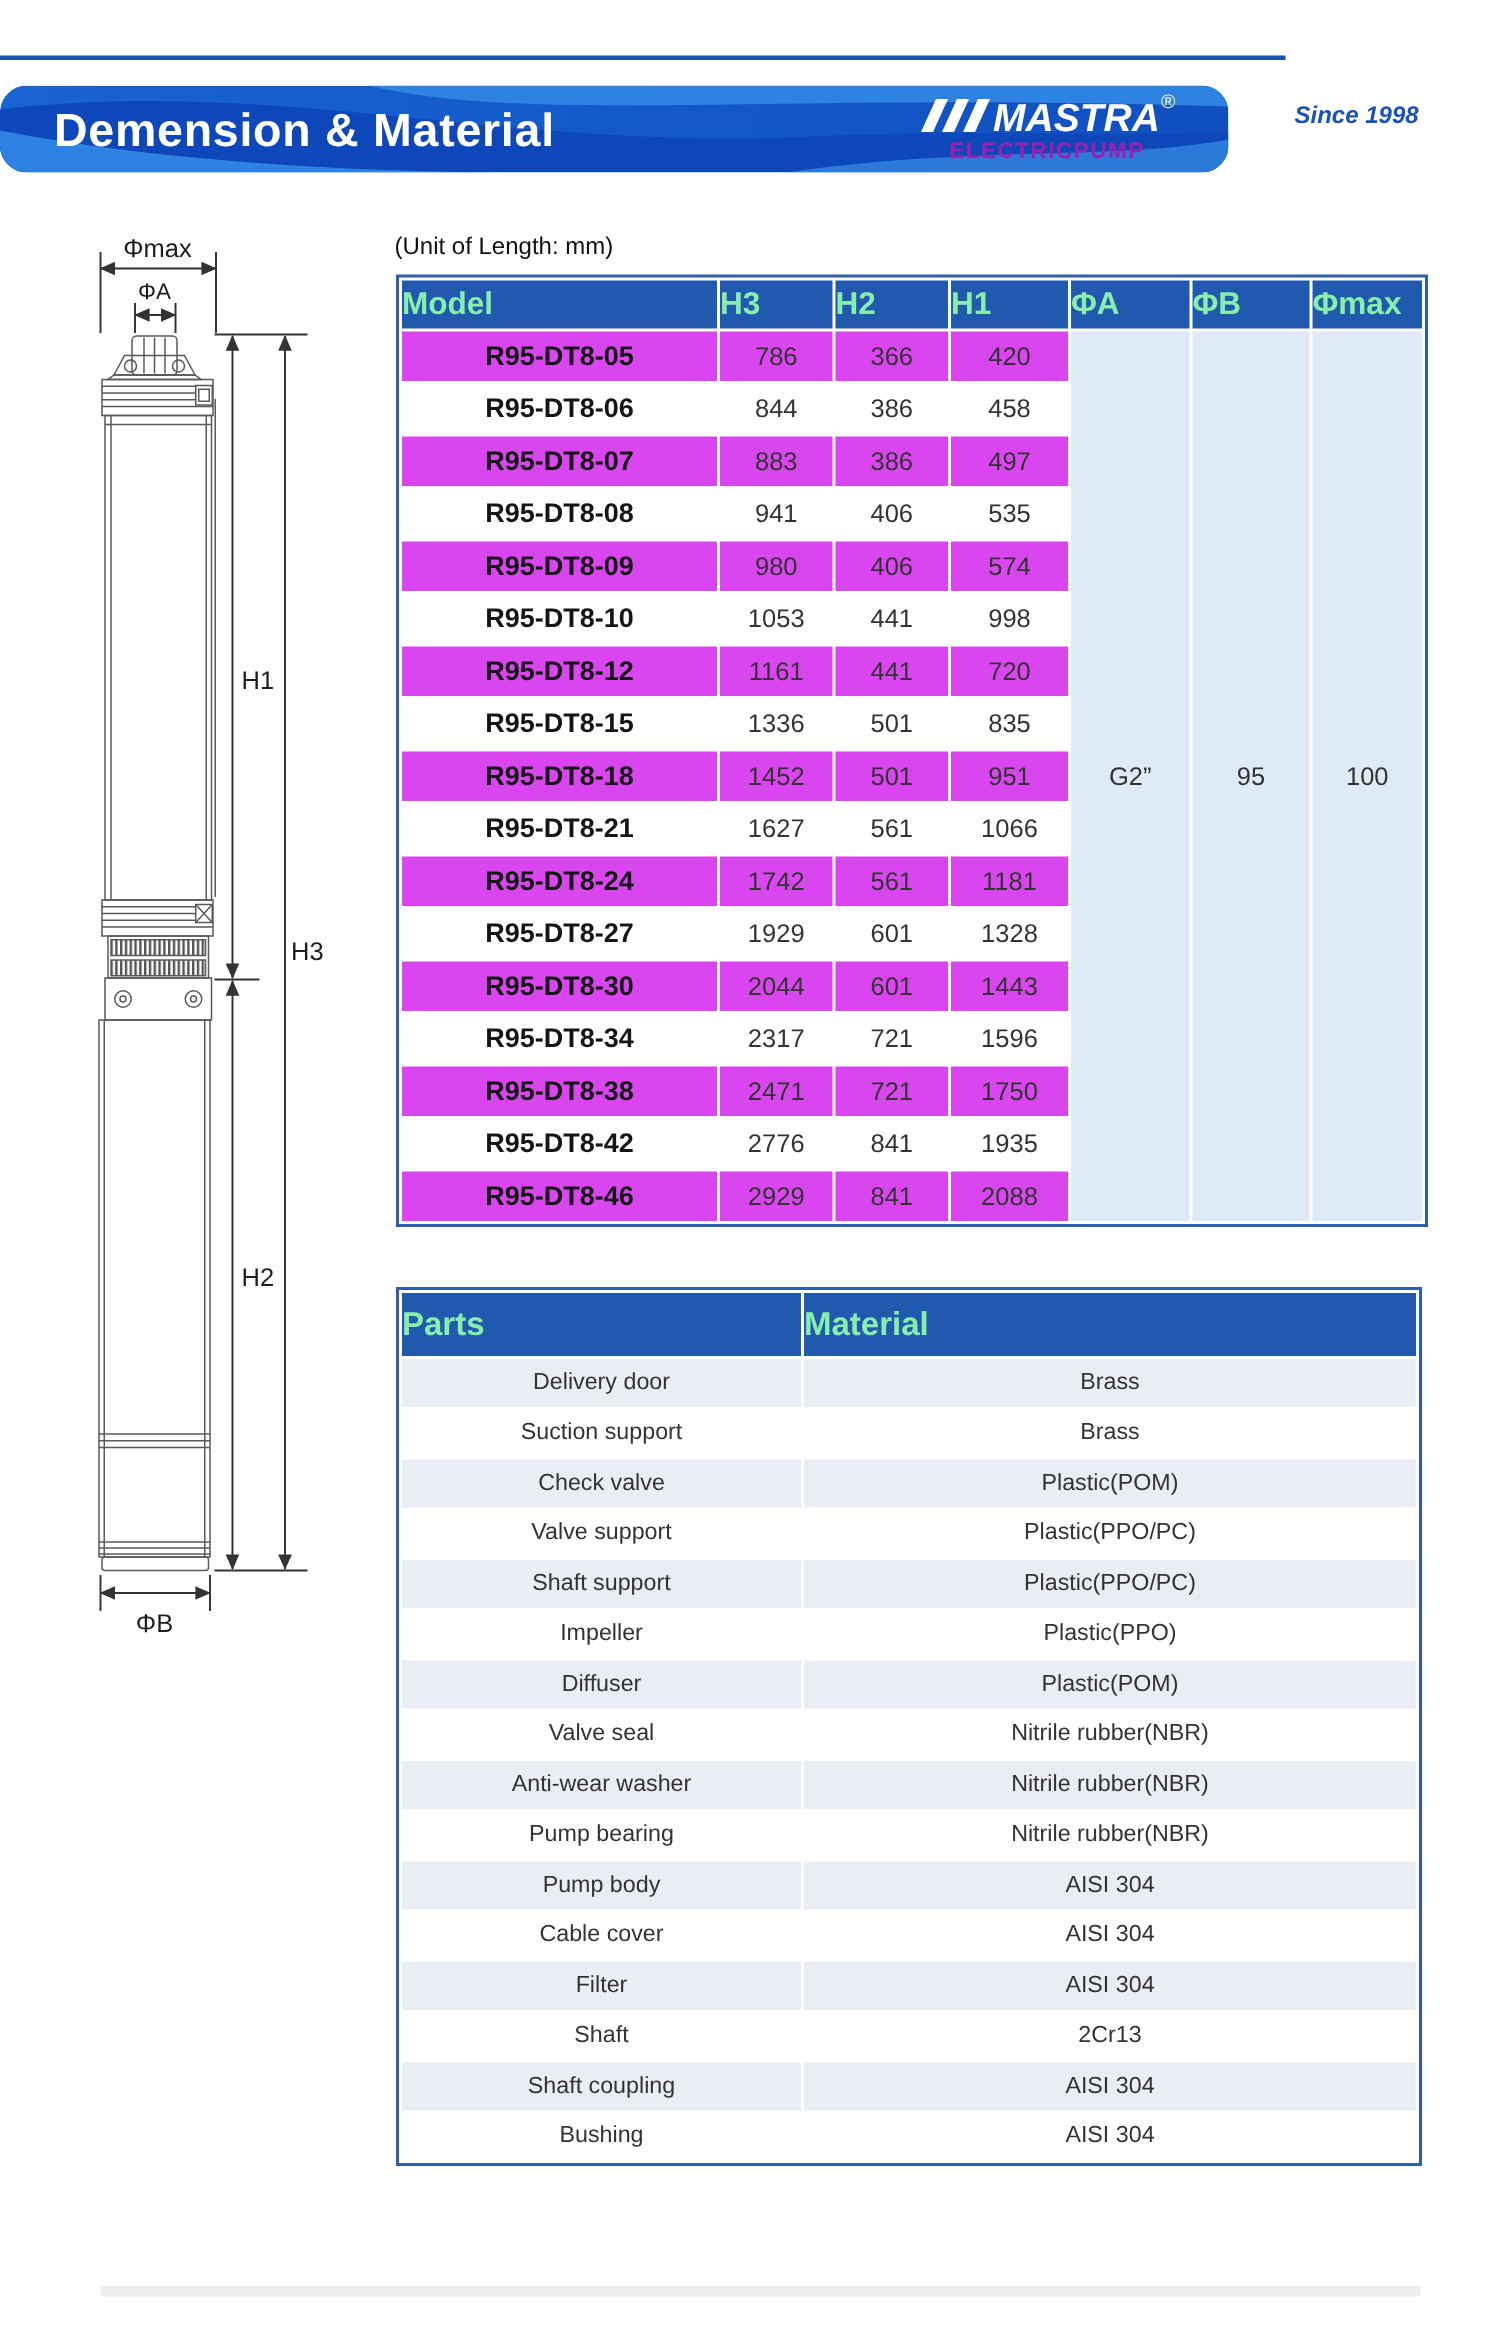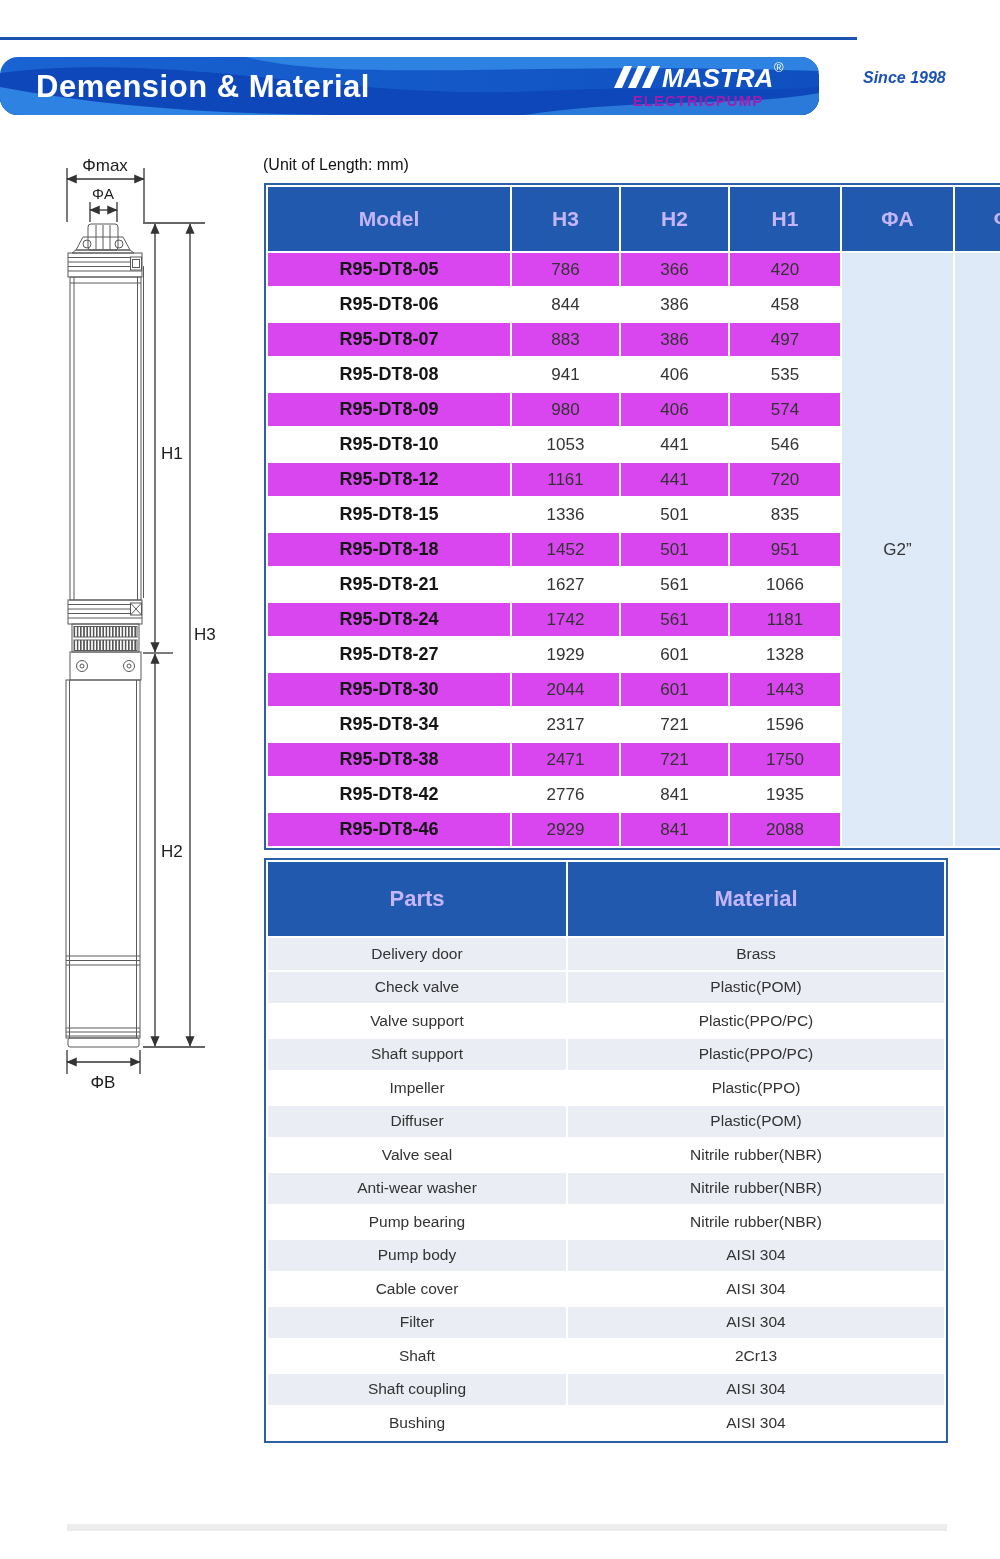--- a/index.html
+++ b/index.html
@@ -23,21 +23,21 @@
   
   .unit-note{position:absolute;left:263px;top:156px;font-size:16px;color:#111;}
 
   
   .diagram{position:absolute;left:40px;top:140px;width:200px;height:960px;}
   .diagram svg{position:absolute;left:0;top:0;}
 
   
   table.spec{position:absolute;border-collapse:separate;border-spacing:2px;background:#ffffff;
              border:2px solid #2d5fa8;table-layout:fixed;}
-  table.spec th{background:#2059ae;color:#c4b5fd;font-weight:bold;text-align:center;padding:16px;}
+  table.spec th{background:#2059ae;color:#86efac;font-weight:bold;text-align:left;padding:0;}
   table.spec td{text-align:center;padding:0;color:#333;}
 
   .dim-table{left:264px;top:183px;width:684px;}
   .dim-table th{height:32px;font-size:21px;}
   .dim-table td{height:33px;font-size:17px;}
   .dim-table td.model{font-weight:bold;color:#151515;font-size:18px;}
   .dim-table tr.odd td{background:#d946ef;}
   .dim-table tr.even td{background:#ffffff;}
   .dim-table td.merged{background:#dfeaf8 !important;}
 
@@ -234,21 +234,21 @@
         <tr class="odd">
           <td class="model">R95-DT8-09</td>
           <td class="num">980</td>
           <td class="num">406</td>
           <td class="num">574</td>
         </tr>
         <tr class="even">
           <td class="model">R95-DT8-10</td>
           <td class="num">1053</td>
           <td class="num">441</td>
-          <td class="num">546</td>
+          <td class="num">998</td>
         </tr>
         <tr class="odd">
           <td class="model">R95-DT8-12</td>
           <td class="num">1161</td>
           <td class="num">441</td>
           <td class="num">720</td>
         </tr>
         <tr class="even">
           <td class="model">R95-DT8-15</td>
           <td class="num">1336</td>
@@ -317,20 +317,24 @@
         <tr id="parts-head">
           <th style="width: 266px;">Parts</th>
           <th>Material</th>
         </tr>
       </thead>
     <tbody id="parts-body">
         <tr class="odd">
           <td>Delivery door</td>
           <td>Brass</td>
         </tr>
+        <tr class="even">
+          <td>Suction support</td>
+          <td>Brass</td>
+        </tr>
         <tr class="odd">
           <td>Check valve</td>
           <td>Plastic(POM)</td>
         </tr>
         <tr class="even">
           <td>Valve support</td>
           <td>Plastic(PPO/PC)</td>
         </tr>
         <tr class="odd">
           <td>Shaft support</td>

